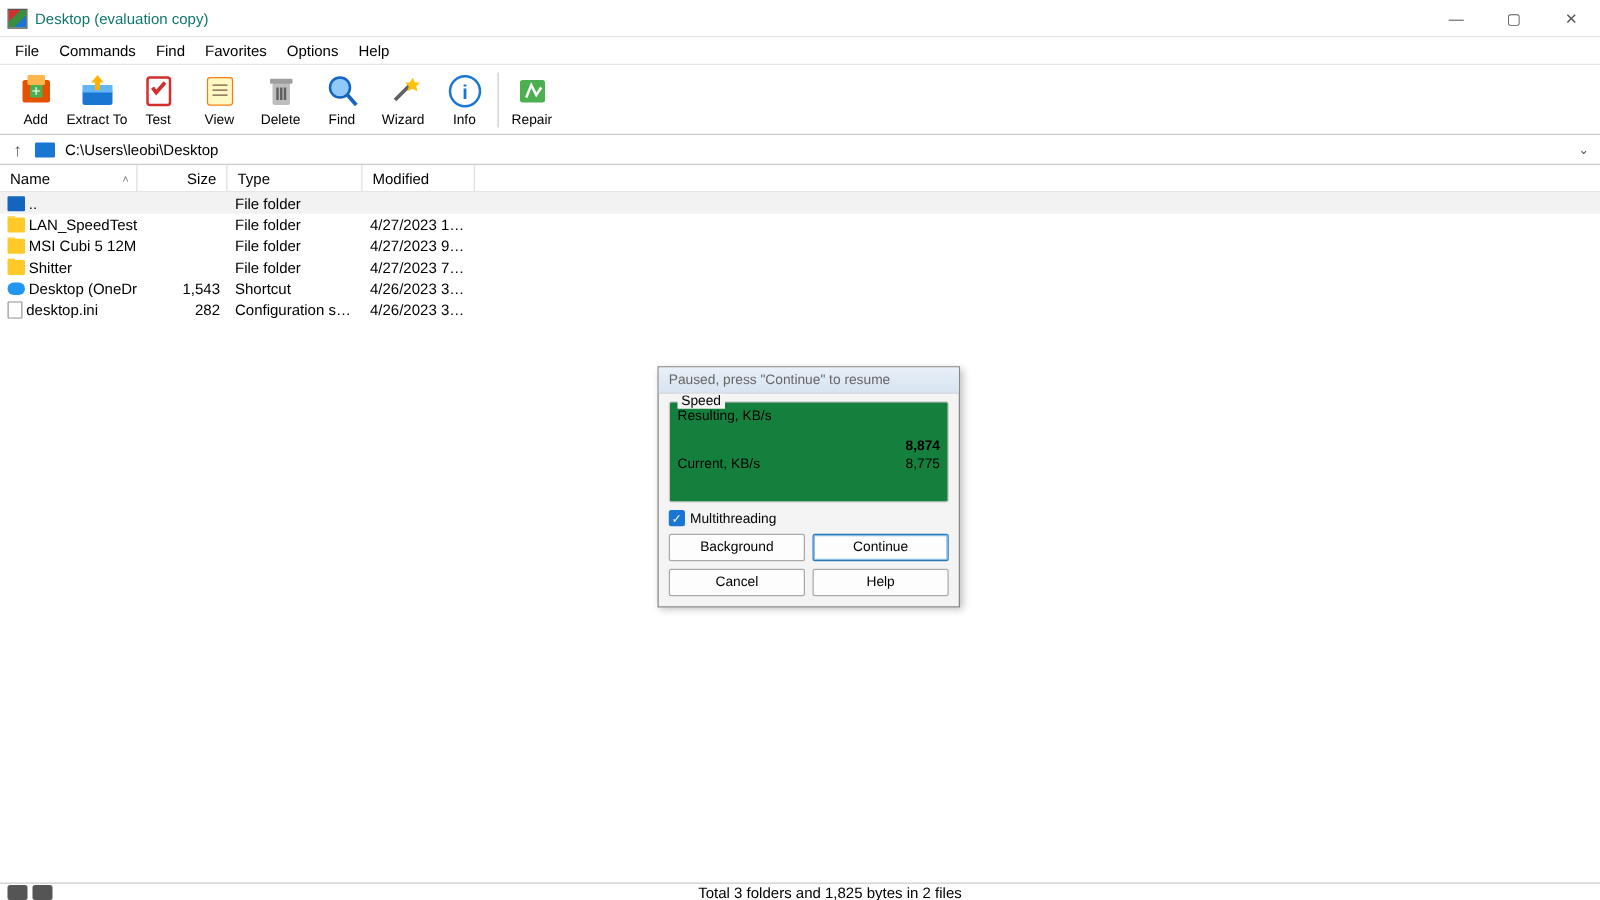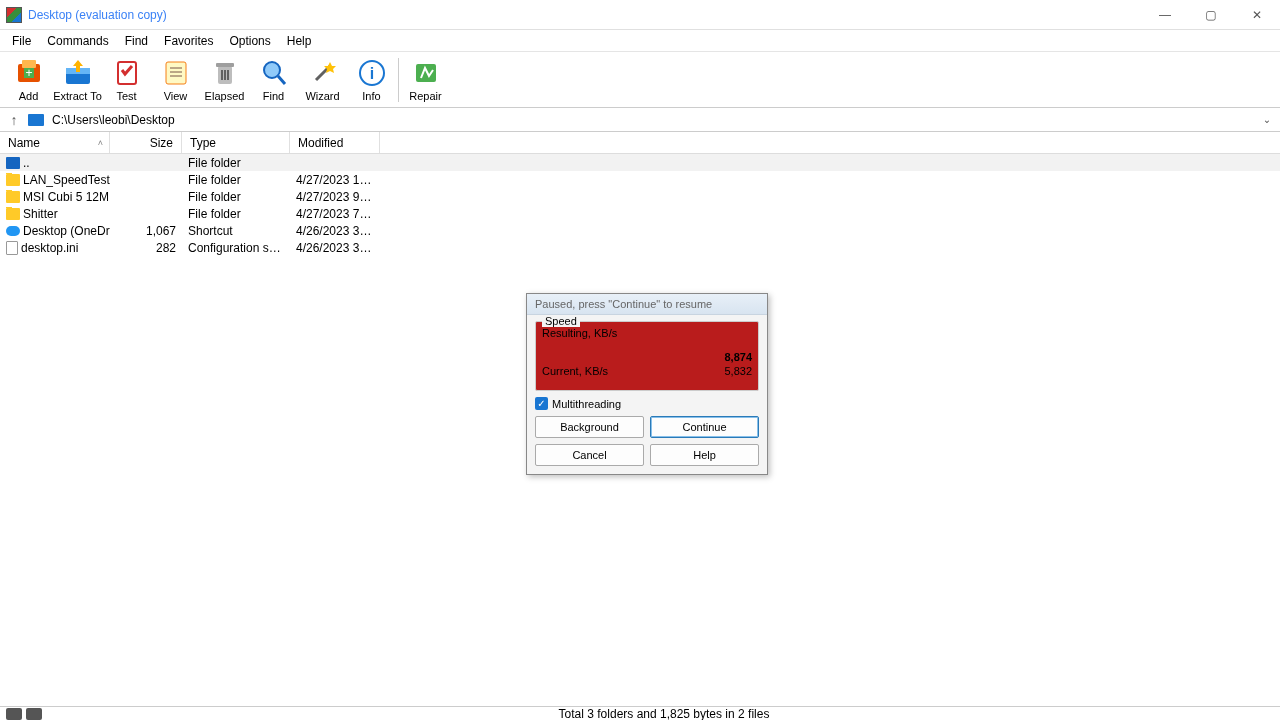--- a/index.html
+++ b/index.html
@@ -1,21 +1,21 @@
 <!DOCTYPE html>
 <html><head>
 <meta charset="utf-8">
 <style>
 * { box-sizing: border-box; margin: 0; padding: 0; font-family: 'Segoe UI', Tahoma, sans-serif; }
 body { background: #fff; width: 1280px; height: 720px; overflow: hidden; position: relative; }
 
 
 .titlebar { height: 30px; background: #fff; display: flex; align-items: center; border-bottom: 1px solid #e0e0e0; }
 .titlebar .app-icon { width: 16px; height: 16px; margin: 0 6px; background: linear-gradient(135deg,#d32f2f 0%,#d32f2f 33%,#388e3c 33%,#388e3c 66%,#1976d2 66%); border:1px solid #555; }
-.titlebar .title { flex: 1; font-size: 12px; color: #3b82f6; }
+.titlebar .title { flex: 1; font-size: 12px; color: #0f766e; }
 .titlebar .win-controls { display: flex; }
 .titlebar .win-btn { width: 46px; height: 30px; display: flex; align-items: center; justify-content: center; color: #555; font-size: 12px; }
 
 
 .menubar { height: 22px; display: flex; align-items: center; padding: 0 4px; font-size: 12px; background:#fff; border-bottom:1px solid #e5e5e5; }
 .menubar .menu-item { padding: 2px 8px; }
 
 
 .toolbar { height: 56px; display: flex; align-items: center; padding: 2px 4px; border-bottom: 1px solid #ccc; background:#fff; }
 .tool-btn { width: 49px; height: 52px; display: flex; flex-direction: column; align-items: center; justify-content: center; font-size: 11px; }
@@ -57,21 +57,21 @@
 
 .statusbar { position:absolute; bottom:0; left:0; right:0; height:14px; border-top:1px solid #ccc; display:flex; align-items:center; font-size:12px; background:#fff; }
 .statusbar .sicons { display:flex; gap:4px; padding:0 6px; }
 .statusbar .sicons div { width:16px;height:12px;background:#555;border-radius:2px; }
 .statusbar .stext { flex:1; text-align:center; }
 
 
 .dialog { position:absolute; left:526px; top:293px; width:242px; background:#f4f4f4; border:1px solid #888; box-shadow:2px 2px 6px rgba(0,0,0,0.25); font-size:11px; }
 .dialog .dlg-title { background:linear-gradient(#e8f0f8,#d8e4f0); padding:4px 8px; color:#666; font-size:11px; border-bottom:1px solid #c8d4e0; }
 .dialog .dlg-body { padding:6px 8px 8px; }
-.fieldset { border:1px solid #ccc; border-radius:2px; padding:4px 6px 12px; margin-bottom:6px; position:relative; background:#b91c1c; }
+.fieldset { border:1px solid #ccc; border-radius:2px; padding:4px 6px 23px; margin-bottom:6px; position:relative; background:#15803d; }
 .fieldset .legend { position:absolute; top:-7px; left:6px; background:#f4f4f4; padding:0 3px; font-size:11px; }
 .fld-row { display:flex; justify-content:space-between; padding:1px 0; }
 .fld-row .val { text-align:right; }
 .fld-row .val.bold { font-weight:bold;margin-top:24px; }
 .chk-row { display:flex; align-items:center; gap:4px; margin:4px 0 6px; }
 .chk-row .chk { width:13px; height:13px; background:#1976d2; border-radius:2px; display:flex;align-items:center;justify-content:center;color:#fff;font-size:10px; }
 .dlg-btns { display:flex; gap:6px; flex-wrap:wrap; }
 .dlg-btn { flex:1 1 45%; height:22px; background:#fdfdfd; border:1px solid #aaa; border-radius:2px; font-size:11px; display:flex;align-items:center;justify-content:center; }
 .dlg-btn.primary { border:1px solid #2a7ab8; box-shadow:inset 0 0 0 1px #88c0ea; }
 
@@ -144,21 +144,21 @@
   <div class="tool-btn">
       <div class="ticon">
         <svg width="30" height="30">
           <rect x="8" y="8" width="14" height="18" fill="#bdbdbd" rx="2"></rect>
           <rect x="6" y="5" width="18" height="4" fill="#9e9e9e" rx="1"></rect>
           <line x1="12" y1="12" x2="12" y2="22" stroke="#616161" stroke-width="2"></line>
           <line x1="15" y1="12" x2="15" y2="22" stroke="#616161" stroke-width="2"></line>
           <line x1="18" y1="12" x2="18" y2="22" stroke="#616161" stroke-width="2"></line>
         </svg>
       </div>
-      <span>Elapsed</span>
+      <span>Delete</span>
     </div>
   <div class="tool-btn">
       <div class="ticon">
         <svg width="30" height="30">
           <circle cx="13" cy="12" r="8" fill="#90caf9" stroke="#1565c0" stroke-width="2"></circle>
           <line x1="19" y1="18" x2="26" y2="26" stroke="#1565c0" stroke-width="3"></line>
         </svg>
       </div>
       <span>Find</span>
     </div>
@@ -244,21 +244,21 @@
       </div>
     <div class="c c-size"></div>
     <div class="c c-type">File folder</div>
     <div class="c c-mod">4/27/2023 7:21 ...</div>
   </div>
   <div class="file-row">
     <div class="c c-name">
         <div class="ficon cloud"></div>
         <span>Desktop (OneDri...</span>
       </div>
-    <div class="c c-size">1,067</div>
+    <div class="c c-size">1,543</div>
     <div class="c c-type">Shortcut</div>
     <div class="c c-mod">4/26/2023 3:29 ...</div>
   </div>
   <div class="file-row">
     <div class="c c-name">
         <div class="ficon ini"></div>
         <span>desktop.ini</span>
       </div>
     <div class="c c-size">282</div>
     <div class="c c-type">Configuration setti...</div>
@@ -270,21 +270,21 @@
   <div class="dlg-title">Paused, press "Continue" to resume</div>
   <div class="dlg-body">
     <div class="fieldset">
       <div class="legend">Speed</div>
       <div class="fld-row">
           <span>Resulting, KB/s</span>
           <span class="val bold">8,874</span>
         </div>
       <div class="fld-row">
           <span>Current, KB/s</span>
-          <span class="val">5,832</span>
+          <span class="val">8,775</span>
         </div>
     </div>
     <div class="chk-row">
       <div class="chk">✓</div>
       <span>Multithreading</span>
     </div>
     <div class="dlg-btns">
       <div class="dlg-btn">Background</div>
       <div class="dlg-btn primary">Continue</div>
       <div class="dlg-btn">Cancel</div>

